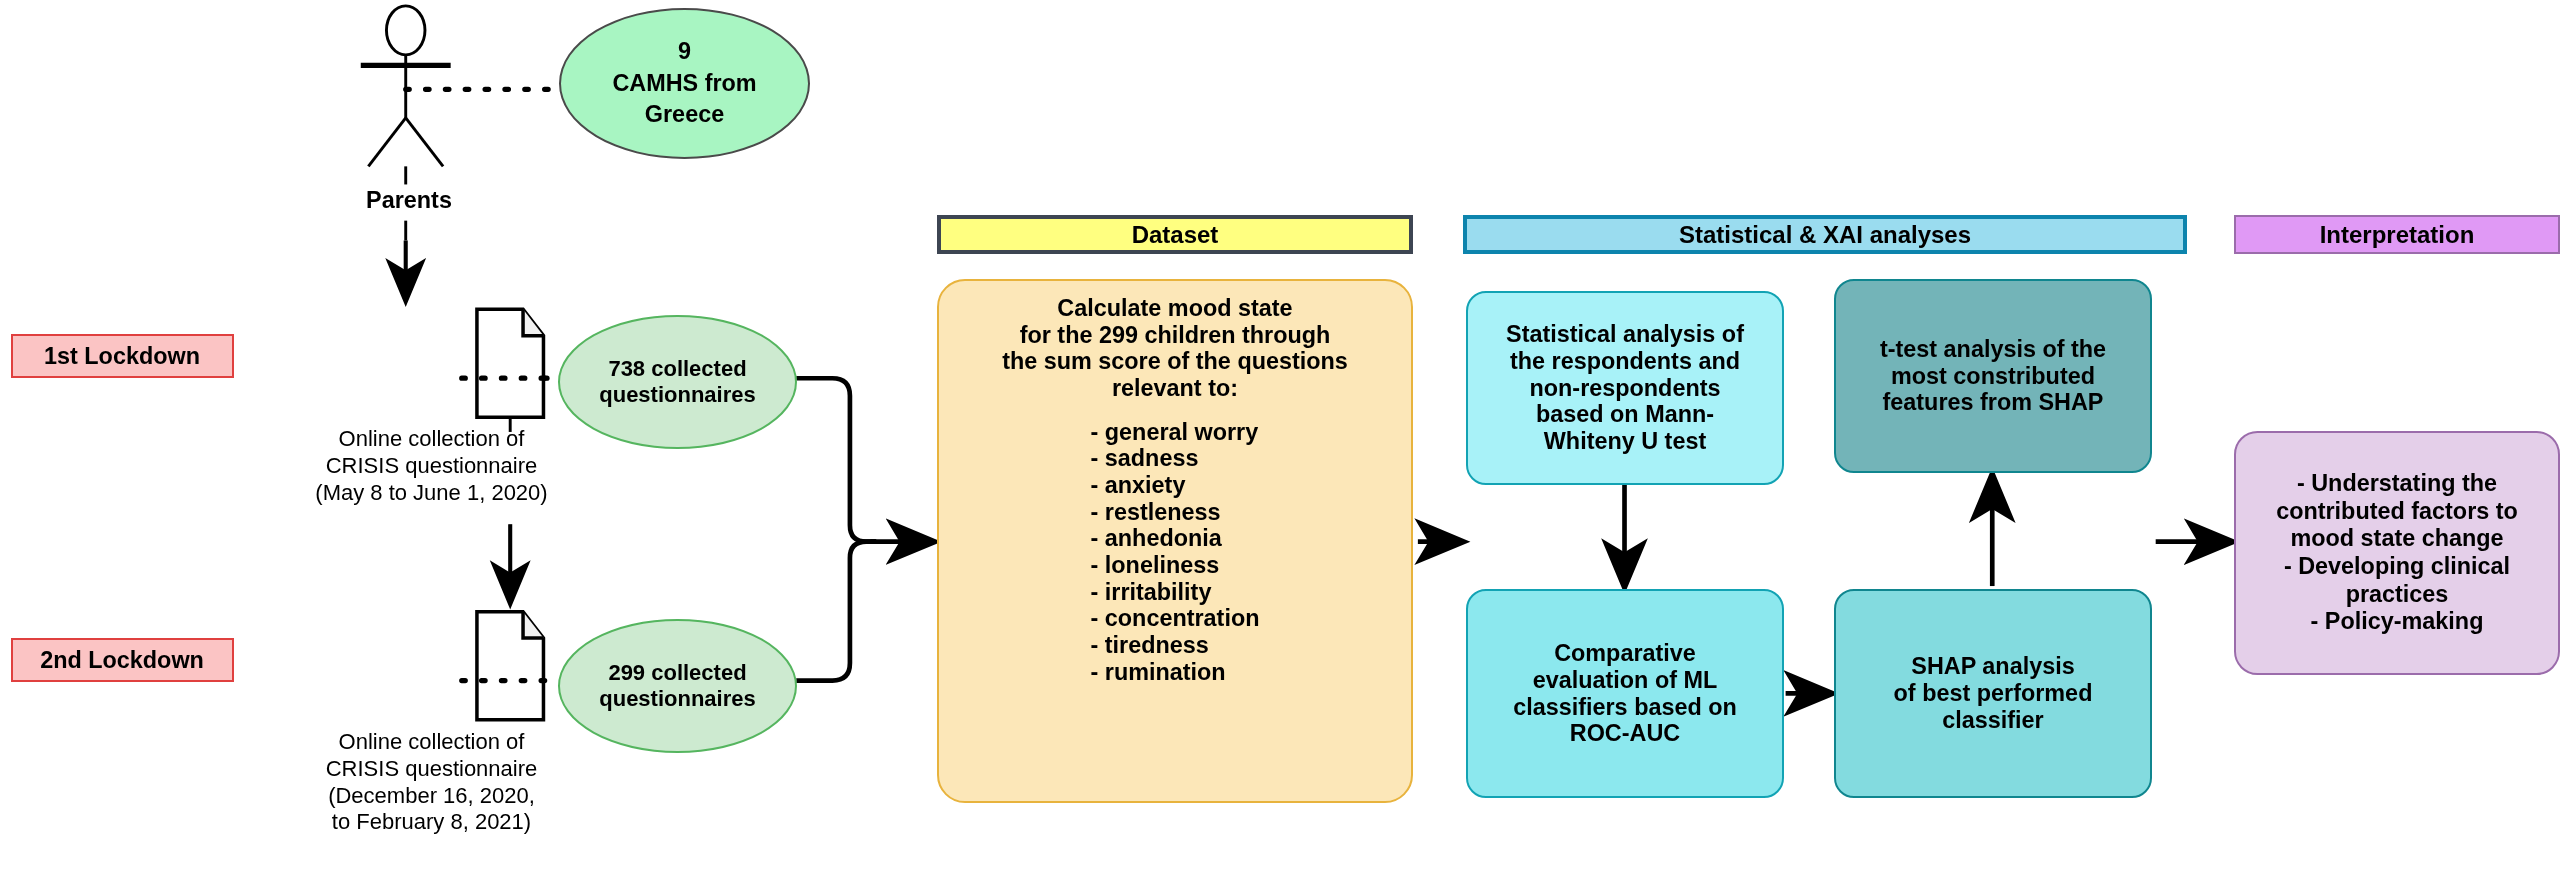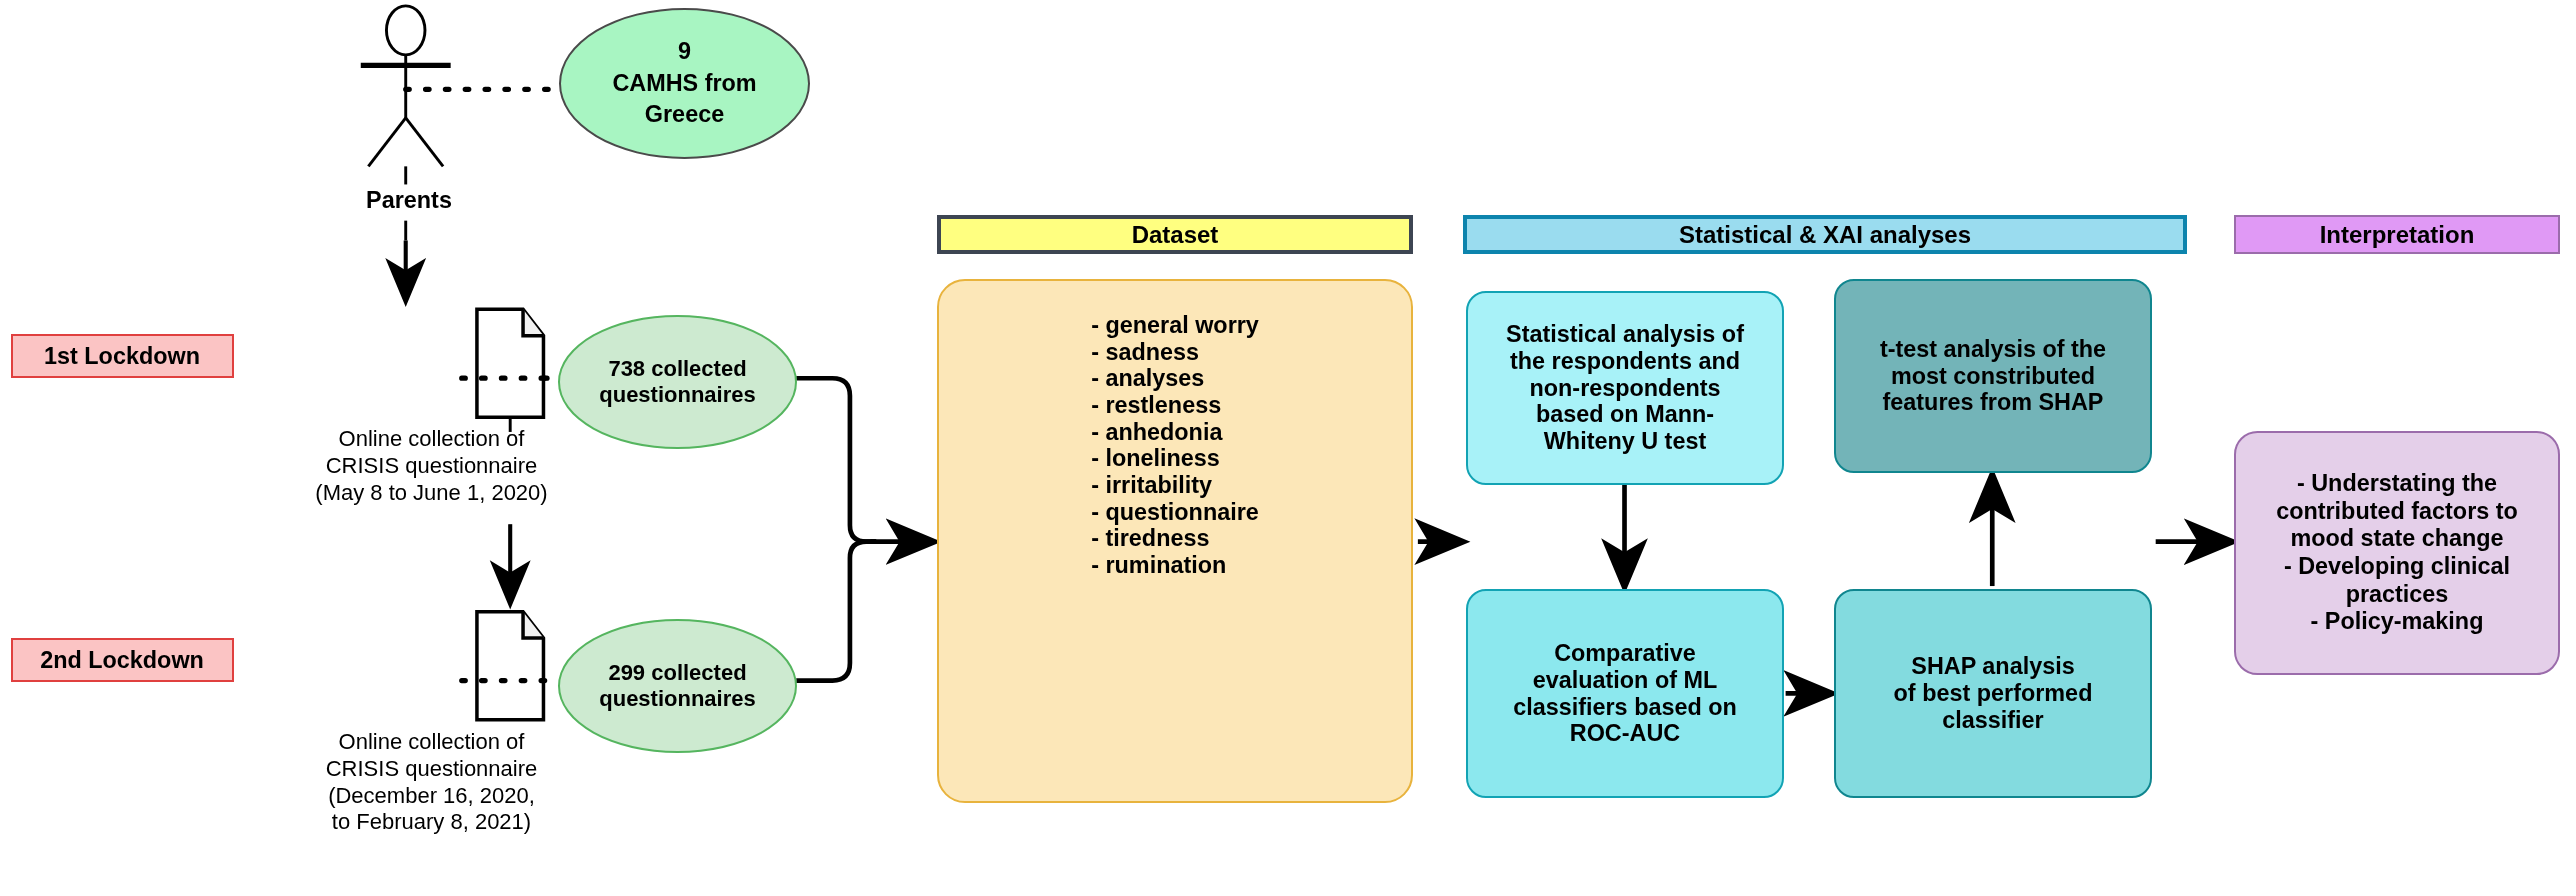--- a/index.html
+++ b/index.html
@@ -171,29 +171,35 @@
   <div>CRISIS questionnaire</div>
   <div>(December 16, 2020,</div>
   <div>to February 8, 2021)</div>
 </div>
 
 <div class="hdr" id="hdr-dataset">Dataset</div>
 <div class="hdr" id="hdr-stats">Statistical &amp; XAI analyses</div>
 <div class="hdr" id="hdr-interp">Interpretation</div>
 
 <div class="panel" id="panel-dataset">
+  <div class="lead">
+    <div>Calculate mood state</div>
+    <div>for the 299 children through</div>
+    <div>the sum score of the questions</div>
+    <div>relevant to:</div>
+  </div>
   <div class="bullets">
     <div>- general worry</div>
     <div>- sadness</div>
-    <div>- analyses</div>
+    <div>- anxiety</div>
     <div>- restleness</div>
     <div>- anhedonia</div>
     <div>- loneliness</div>
     <div>- irritability</div>
-    <div>- questionnaire</div>
+    <div>- concentration</div>
     <div>- tiredness</div>
     <div>- rumination</div>
   </div>
 </div>
 
 <div class="panel" id="box-stat">
   <div>
     <div>Statistical analysis of</div>
     <div>the respondents and</div>
     <div>non-respondents</div>

